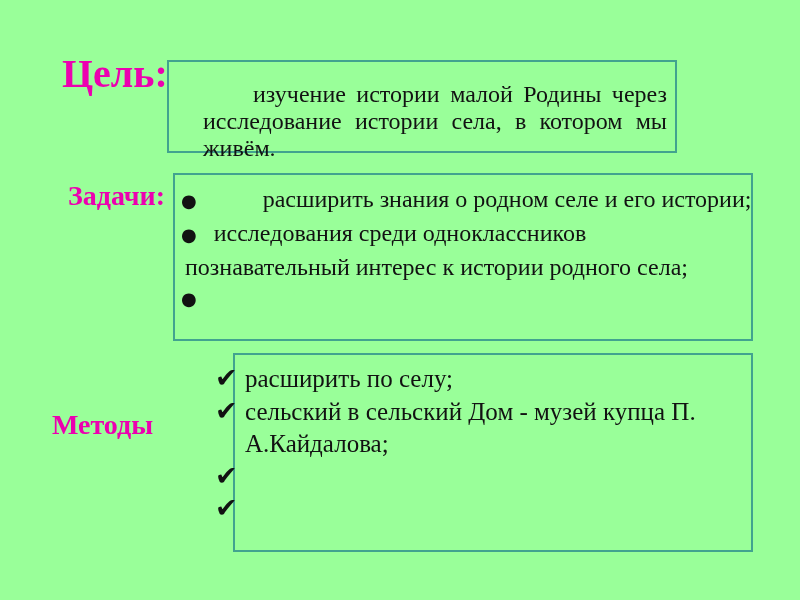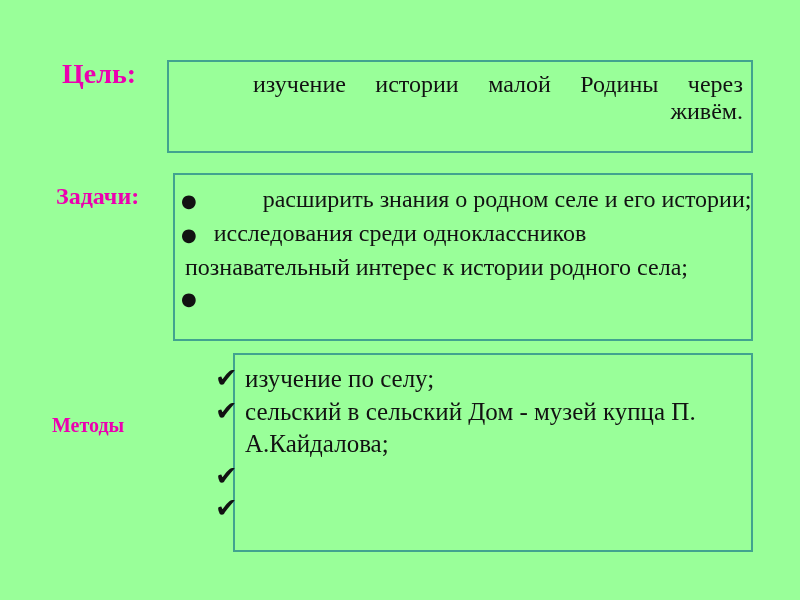--- a/index.html
+++ b/index.html
@@ -18,50 +18,50 @@
     box-sizing: border-box;
   }
   .label {
     position: absolute;
     font-weight: bold;
     color: #EC00B0;
     white-space: nowrap;
   }
 
   
-  #goal-label { left: 62px; top: 57px; font-size: 28px; line-height: 34px; }
+  #goal-label { left: 62px; top: 57px; font-size: 40px; line-height: 34px; }
   #goal-box {
-    left: 167px; top: 60px; width: 586px; height: 93px;
-    padding: 9px 8px 0 34px;
+    left: 167px; top: 60px; width: 510px; height: 93px;
+    padding: 19px 8px 0 34px;
     font-size: 24px; line-height: 27px;
   }
-  .g-line { text-align: right; }
+  .g-line { text-align: left; }
   .g-just { text-align: justify; text-align-last: justify; }
   .g-indent { text-indent: 50px; }
 
   
-  #tasks-label { left: 56px; top: 181px; font-size: 24px; line-height: 30px; }
+  #tasks-label { left: 68px; top: 181px; font-size: 28px; line-height: 30px; }
   #tasks-box {
     left: 173px; top: 173px; width: 580px; height: 168px;
     padding: 8px 6px 0 6px;
     font-size: 24px; line-height: 32px;
   }
   .t-line { display: flex; align-items: baseline; }
   .t-bullet {
     flex: 0 0 14px;
     font-family: "DejaVu Sans", sans-serif;
     font-size: 18px;
   }
   .t-gap-wide { flex: 0 0 66px; }
   .t-gap { flex: 0 0 17px; }
   .t-cont { padding-left: 4px; align-items: center; }
   .t-text { white-space: pre; }
 
   
-  #methods-label { left: 52px; top: 409px; font-size: 20px; line-height: 32px; }
+  #methods-label { left: 52px; top: 409px; font-size: 28px; line-height: 32px; }
   .colon-dark { color: #1a1a1a; }
   #methods-box {
     left: 233px; top: 353px; width: 520px; height: 199px;
     padding: 7px 8px 0 4px;
     font-size: 25px; line-height: 32px;
   }
   .m-line { display: flex; align-items: baseline; }
   .m-check {
     flex: 0 0 30px;
     margin-left: -24px;
@@ -72,20 +72,21 @@
   .m-text { white-space: pre; }
 </style>
 </head>
 <body>
 
 <div class="slide">
 
   <div class="label" id="goal-label">Цель:</div>
   <div class="box" id="goal-box">
     <div class="g-line g-just g-indent">изучение истории малой Родины через</div>
+    <div class="g-line g-just">исследование истории села, в котором мы</div>
     <div class="g-line">живём.</div>
   </div>
 
   <div class="label" id="tasks-label">Задачи:</div>
   <div class="box" id="tasks-box">
     <div class="t-line">
       <span class="t-bullet">●</span>
       <span class="t-gap-wide"></span>
       <span class="t-text">расширить знания о родном селе и его истории;</span>
     </div>
@@ -102,21 +103,21 @@
       <span class="t-gap"></span>
     </div>
   </div>
 
   <div class="label" id="methods-label">
     <div>Методы</div>
   </div>
   <div class="box" id="methods-box">
     <div class="m-line">
       <span class="m-check">✔</span>
-      <span class="m-text">изучение по селу;</span>
+      <span class="m-text">расширить по селу;</span>
     </div>
     <div class="m-line">
       <span class="m-check">✔</span>
       <span class="m-text">сельский в сельский Дом - музей купца П.</span>
     </div>
     <div class="m-line">
       <span class="m-check"></span>
       <span class="m-text">А.Кайдалова;</span>
     </div>
     <div class="m-line">

